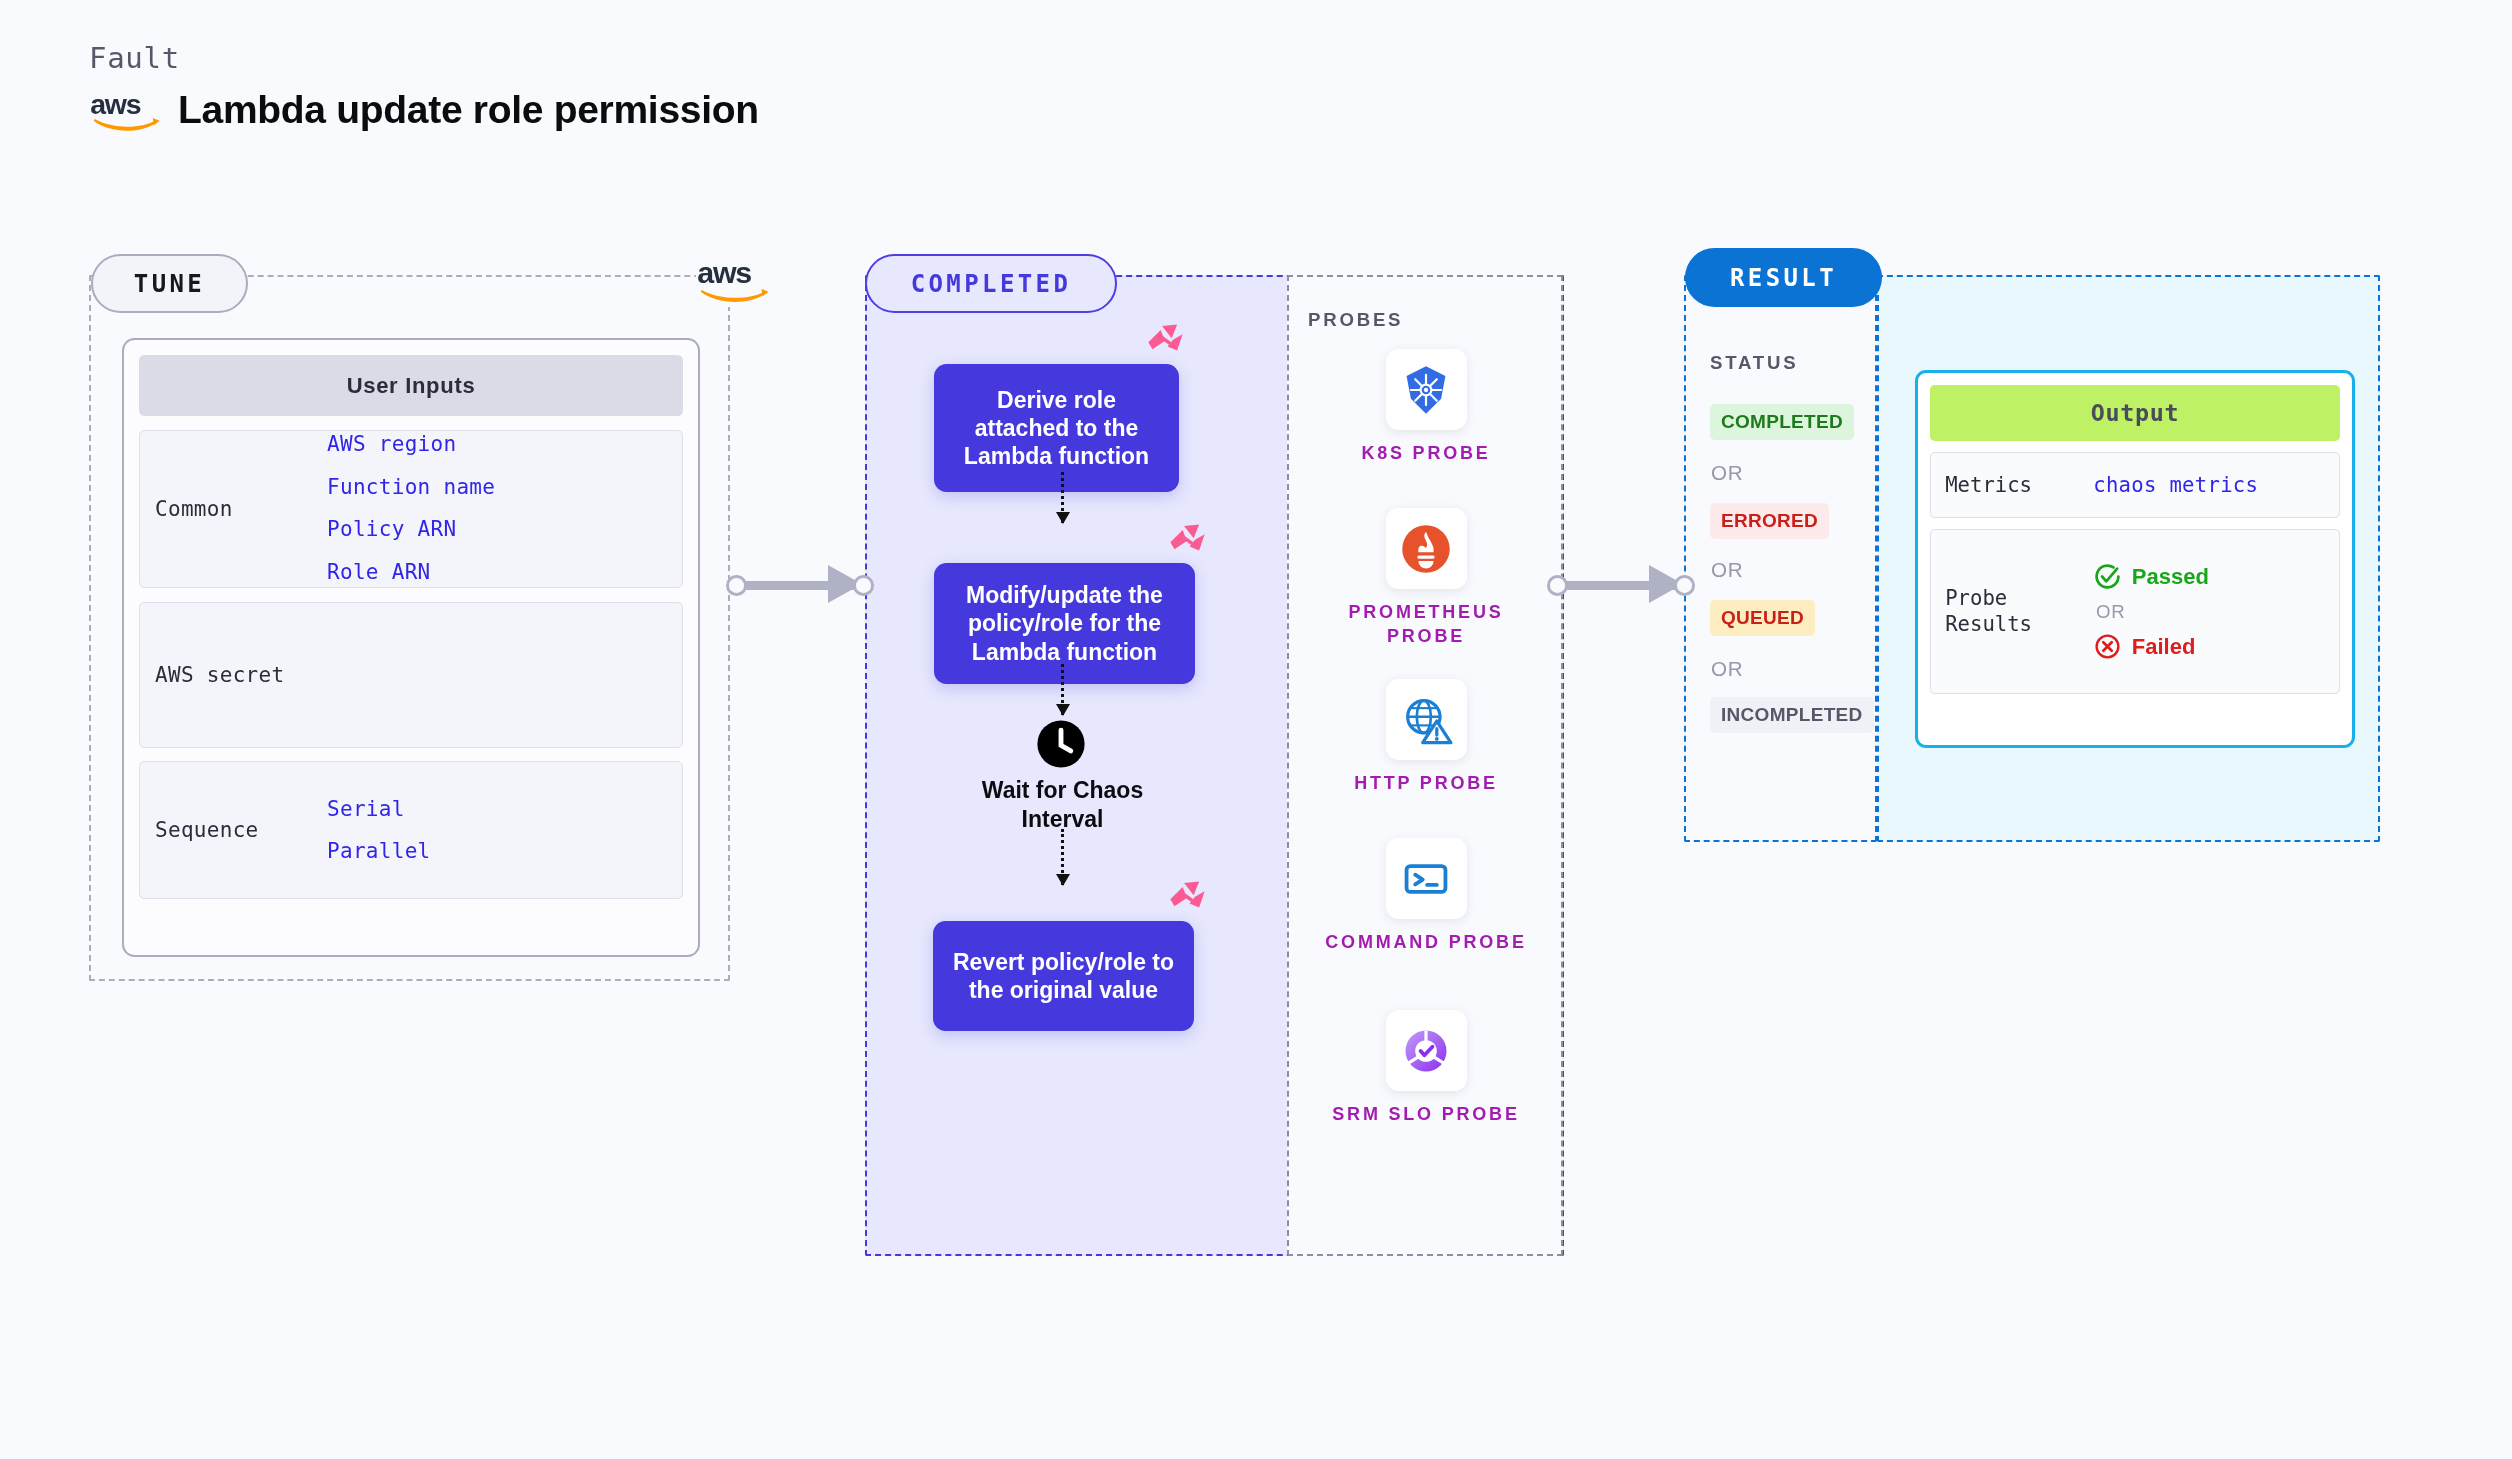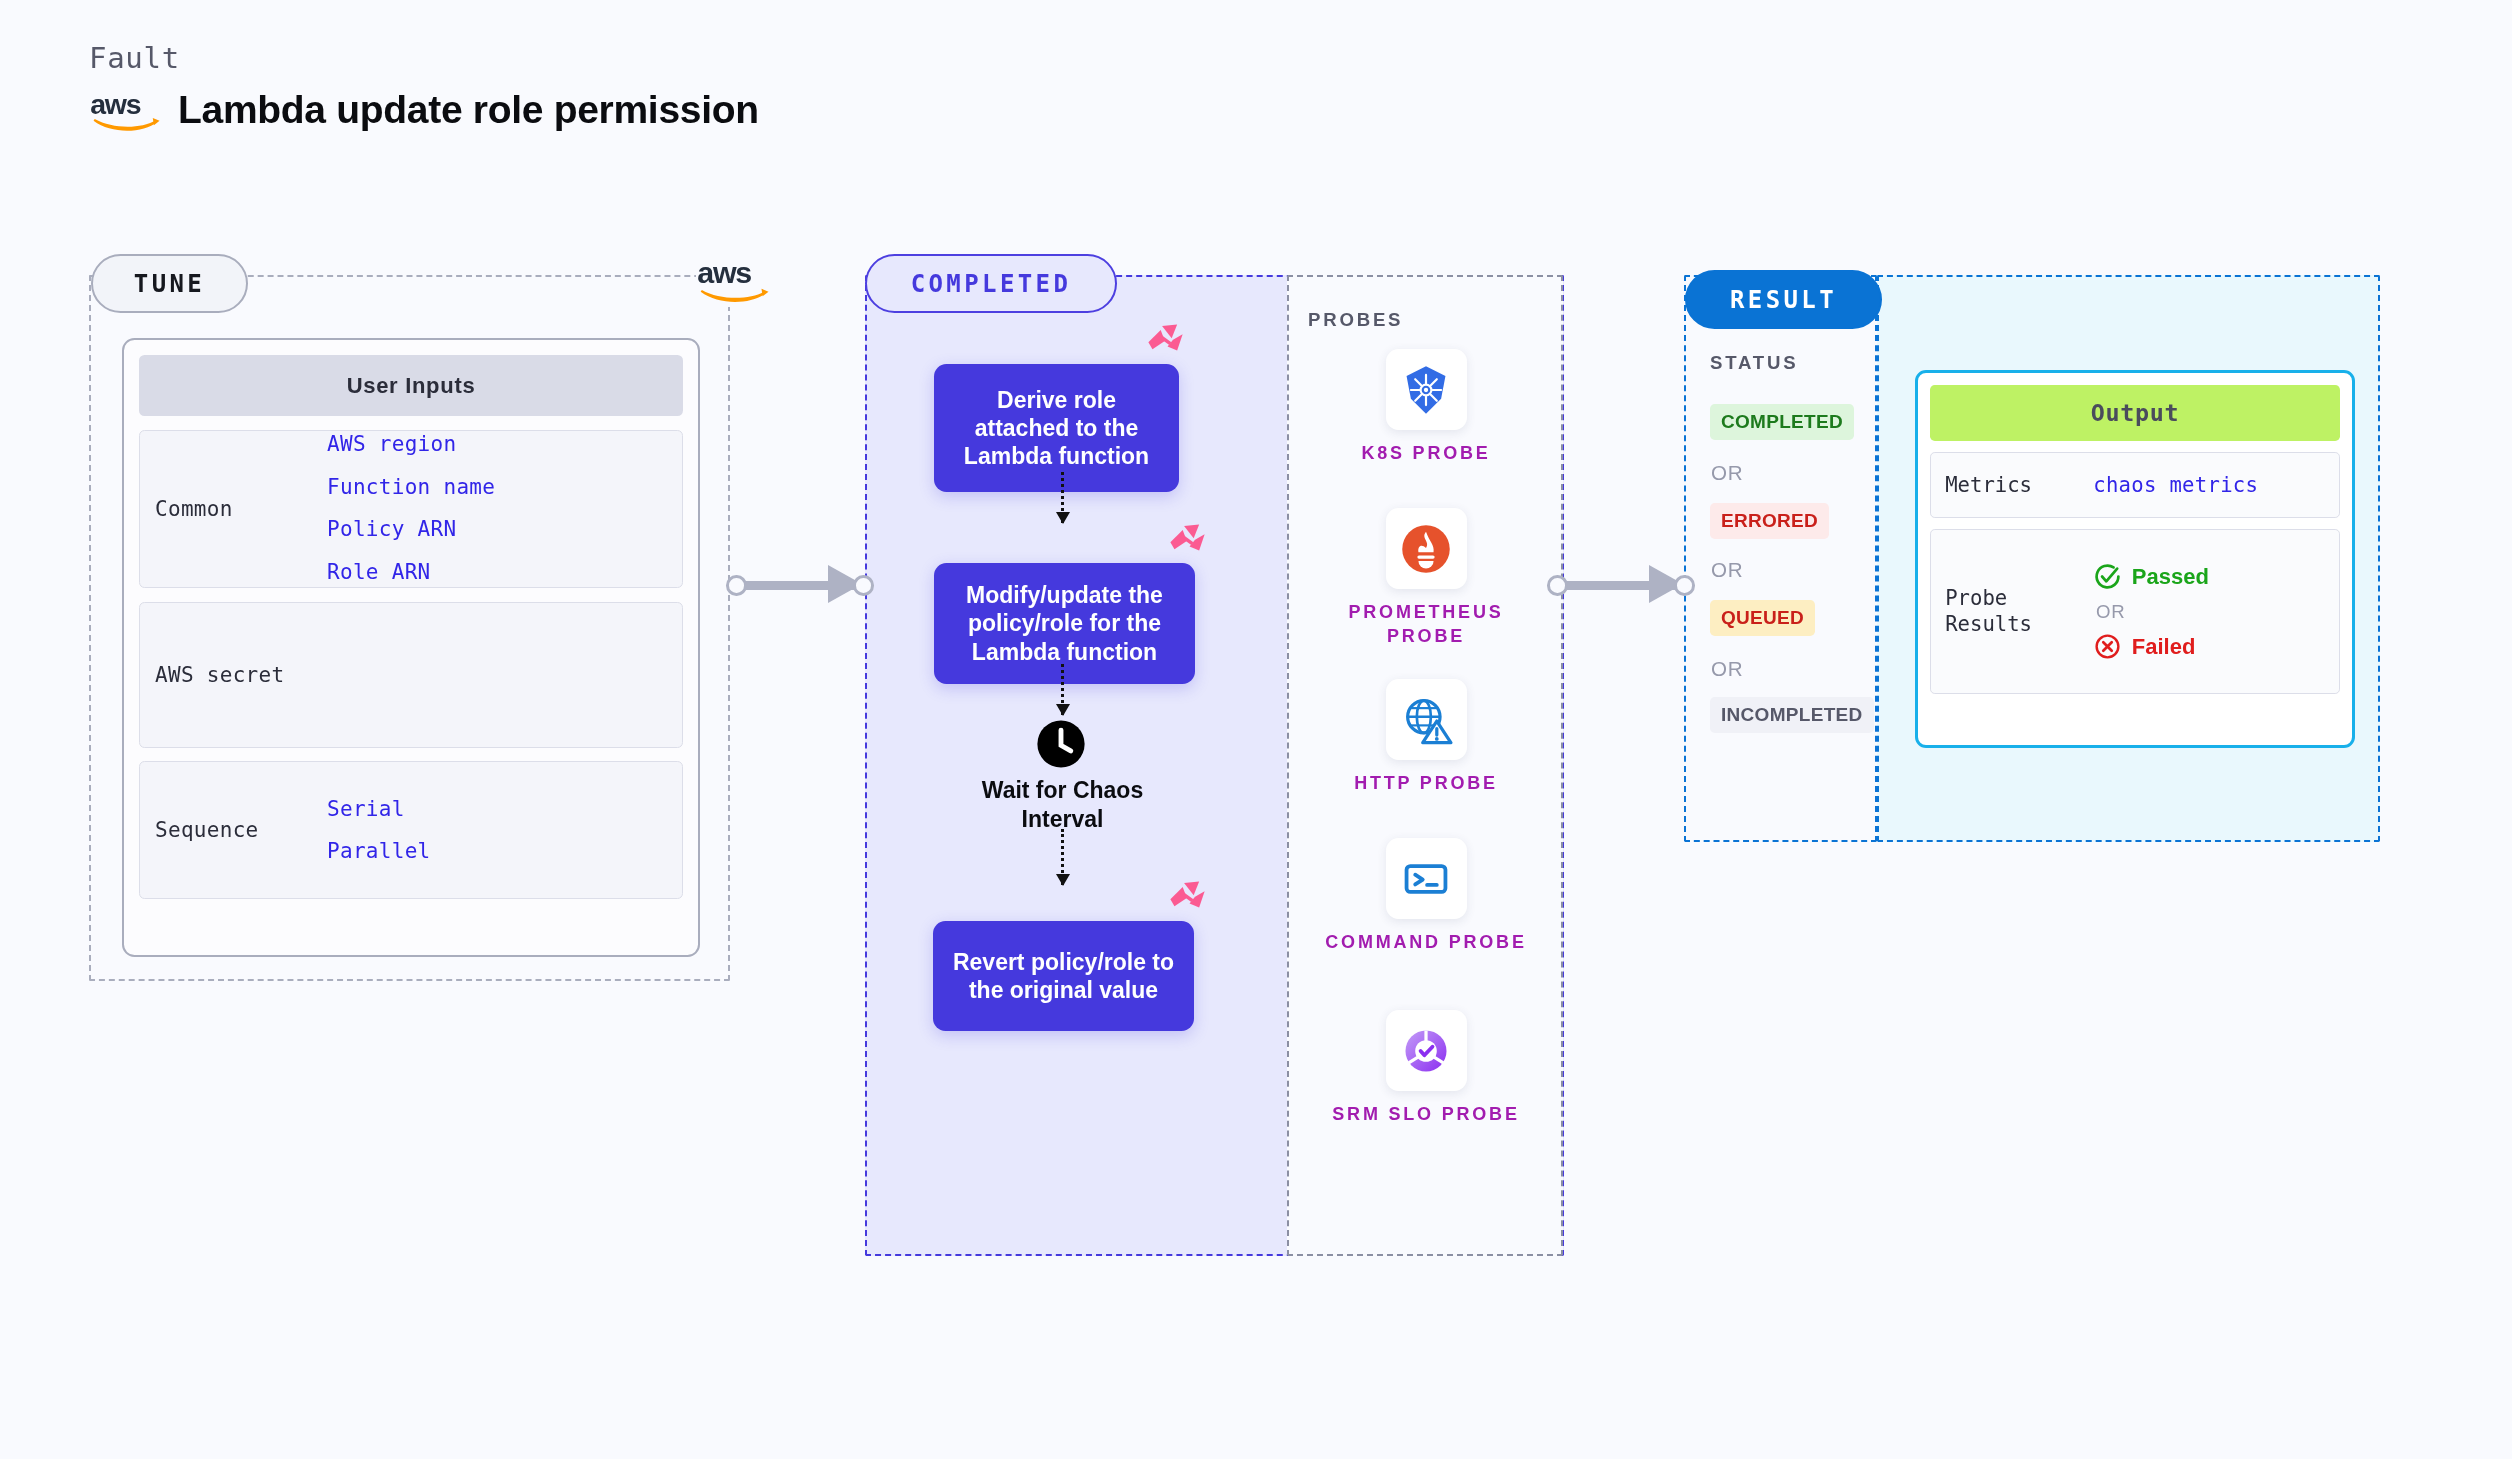--- a/index.html
+++ b/index.html
@@ -44,21 +44,21 @@
     left: 91px; top: 254px; width: 157px; height: 59px;
     background: #f2f4f9; border: 2.1px solid #a9adbd; color: #16181f;
     font-size: 24px;
   }
   .pill.execution {
     left: 865px; top: 254px; width: 252px; height: 59px;
     background: #e7e8fd; border: 2.1px solid #4d3fe0; color: #4539dd;
     font-size: 24px;
   }
   .pill.result {
-    left: 1685px; top: 270px; width: 197px; height: 59px;
+    left: 1685px; top: 248px; width: 197px; height: 59px;
     background: #0a73d4; border: 2.1px solid #0a73d4; color: #ffffff;
     font-size: 24px;
   }
 
   
   .dashed-box { position: absolute; }
 
   #tune-box {
     left: 89px; top: 275px; width: 641px; height: 706px;
     border: 2.8px dashed #a9adbd; background: transparent; border-radius: 1.4px;

